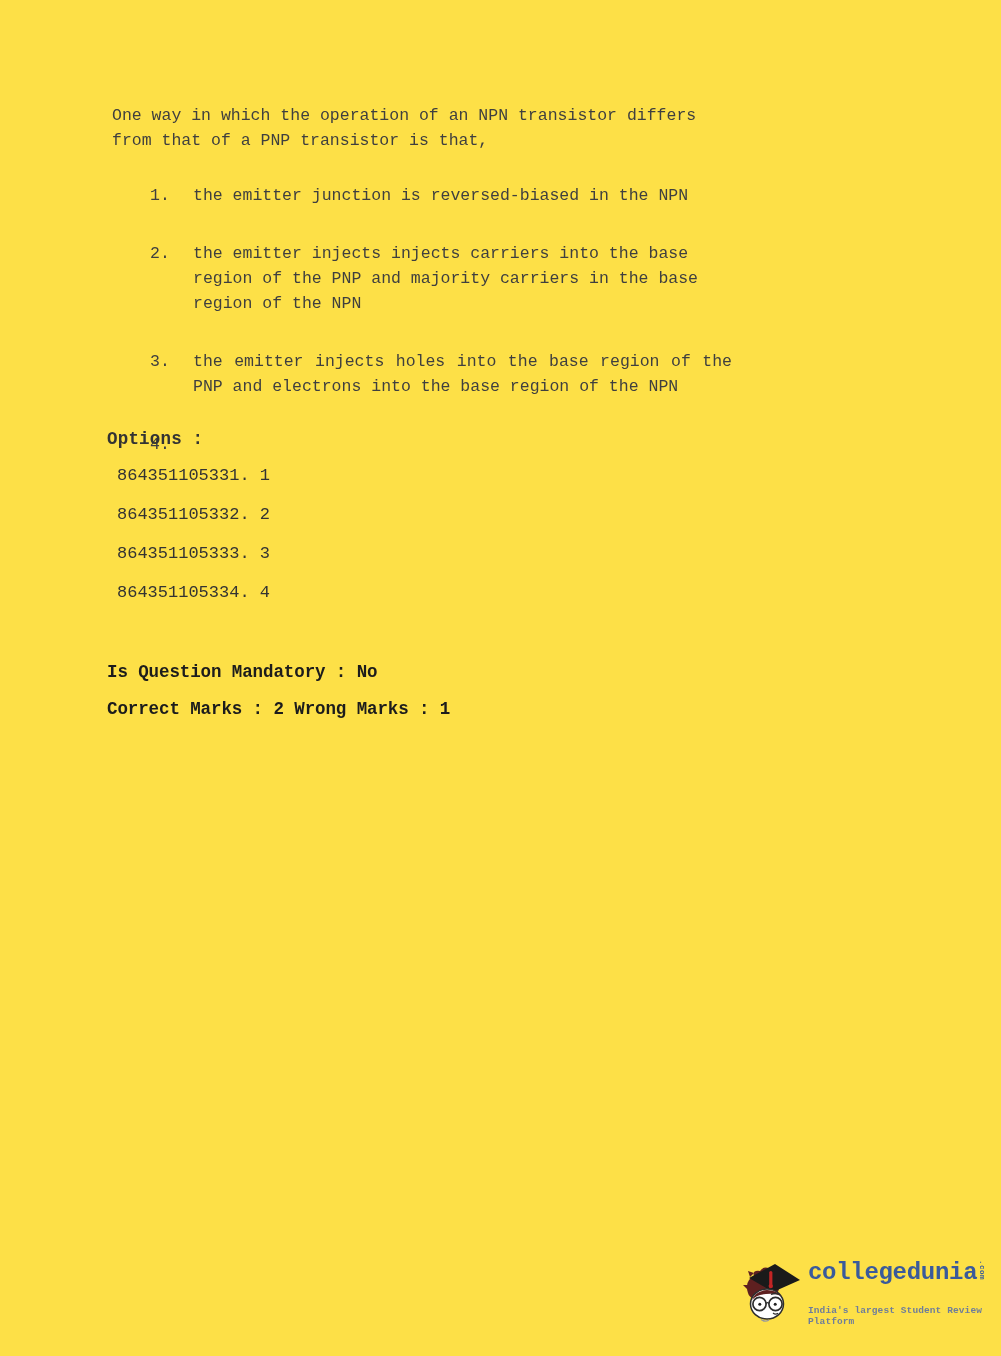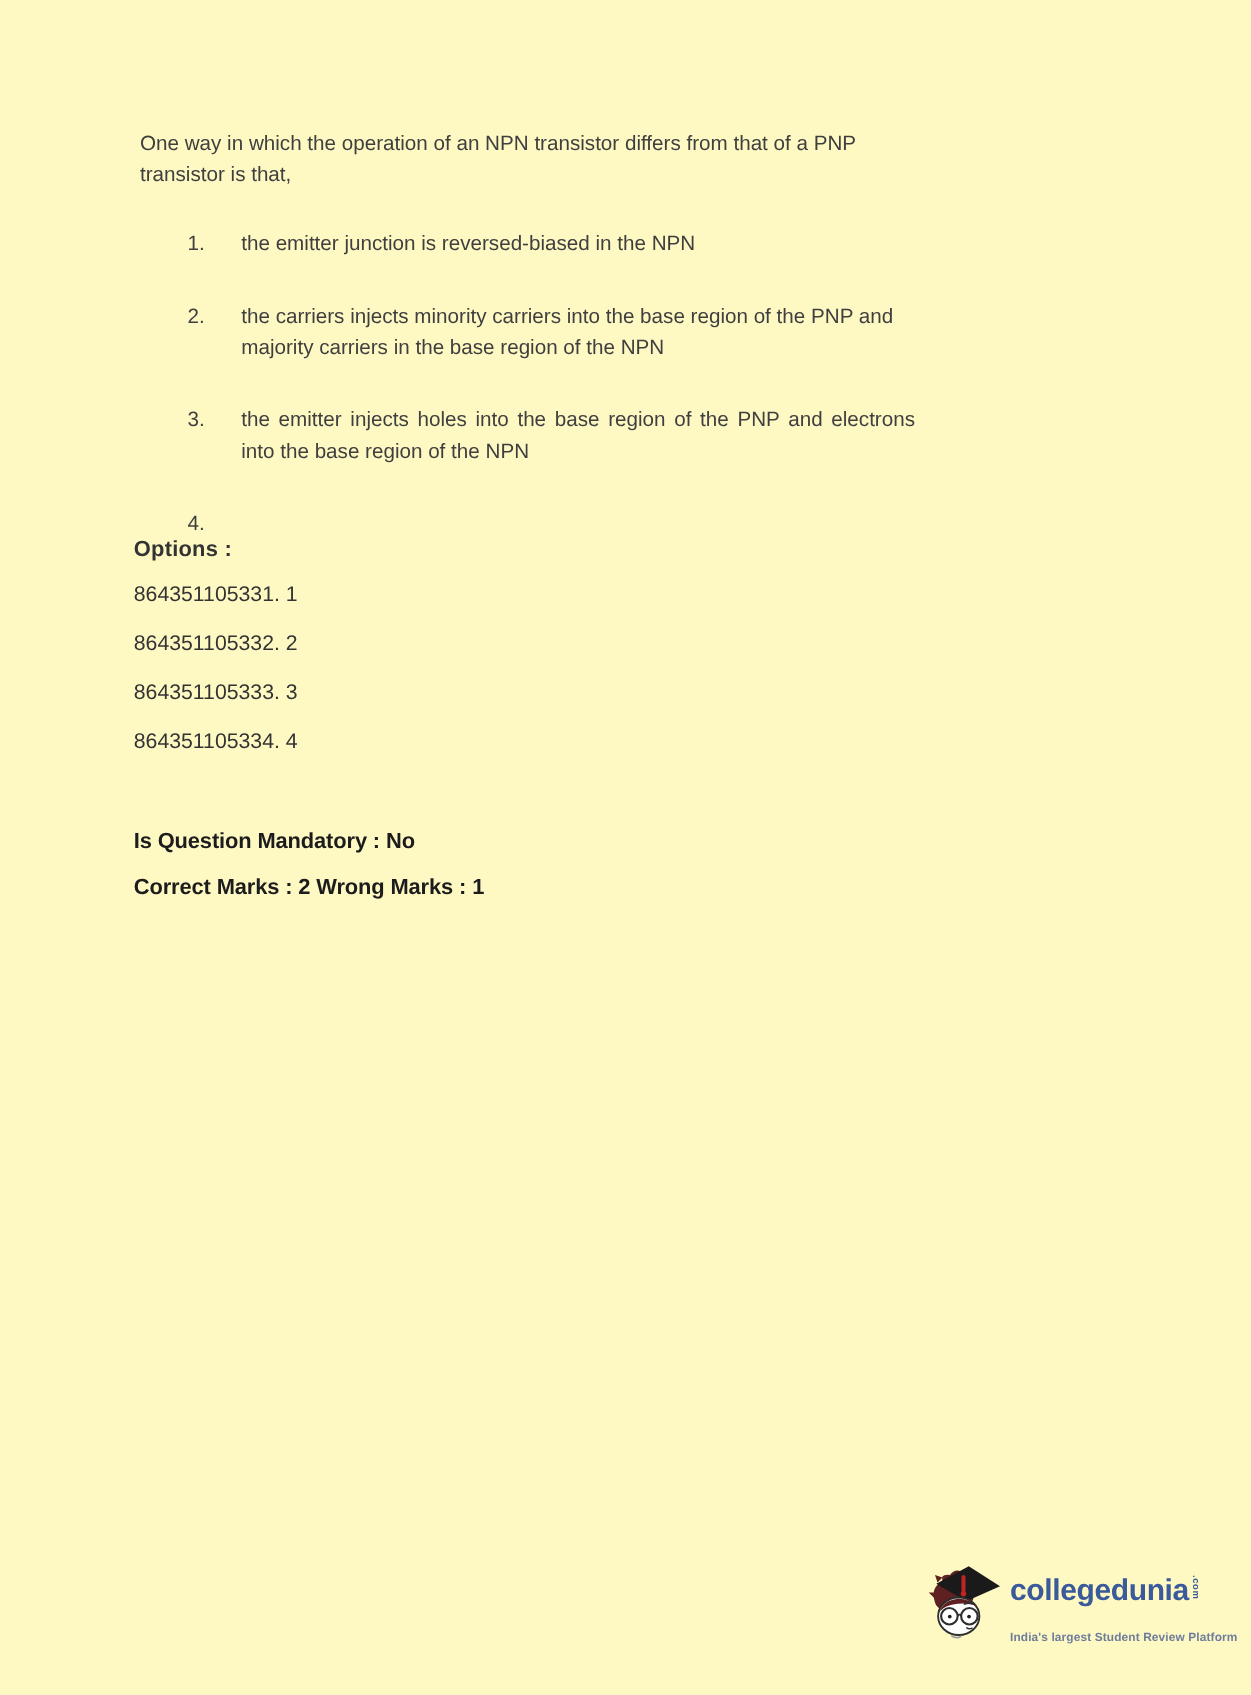--- a/index.html
+++ b/index.html
@@ -1,39 +1,39 @@
 <!DOCTYPE html>
 <html><head>
 <meta charset="utf-8">
 <style>
   html,body{margin:0;padding:0;background:#ffffff;}
   #page{
     position:relative;
     width:1001px;height:1356px;
-    background:#fef9c3;
-    font-family:Liberation Sans, sans-serif;
+    background:#fde047;
+    font-family:Liberation Mono, monospace;
     overflow:hidden;
   }
   
   .qblock{
     position:absolute;left:112px;top:103px;width:620px;
     color:#3f3f3f;
     font-size:16.5px;line-height:25px;
   }
   .qtext{margin:0 0 30px 0;width:618px;}
   .qitem{display:flex;margin-bottom:33px;}
   .qnum{width:81px;flex-shrink:0;box-sizing:border-box;padding-left:38px;}
   .qbody{width:545px;}
   .justify{text-align:justify;}
   
   .opt-heading{
     position:absolute;left:107px;top:429px;margin:0;
     font-size:17.5px;font-weight:700;color:#333333;letter-spacing:.2px;
   }
-  .opt-ids{position:absolute;left:107px;top:466px;color:#333333;font-size:17px;}
+  .opt-ids{position:absolute;left:117px;top:466px;color:#333333;font-size:17px;}
   .oid{line-height:20px;margin-bottom:19px;}
   
   .meta{
     position:absolute;left:107px;top:654px;
     color:#1c1c1c;font-weight:700;font-size:17.5px;letter-spacing:-.1px;
   }
   .meta p{margin:0;line-height:37px;}
   
   .brand{
     position:absolute;left:742px;top:1244px;
@@ -64,21 +64,21 @@
   <section class="qblock">
     <p class="qtext">One way in which the operation of an NPN transistor differs from that of a PNP transistor is that,</p>
 
     <div class="qitem">
       <span class="qnum">1.</span>
       <span class="qbody">the emitter junction is reversed-biased in the NPN</span>
     </div>
 
     <div class="qitem">
       <span class="qnum">2.</span>
-      <span class="qbody">the carriers injects minority carriers into the base region of the PNP and majority carriers in the base region of the NPN</span>
+      <span class="qbody">the emitter injects injects carriers into the base region of the PNP and majority carriers in the base region of the NPN</span>
     </div>
 
     <div class="qitem">
       <span class="qnum">3.</span>
       <span class="qbody justify">the emitter injects holes into the base region of the PNP and electrons into the base region of the NPN</span>
     </div>
 
     <div class="qitem">
       <span class="qnum">4.</span>
     </div>

